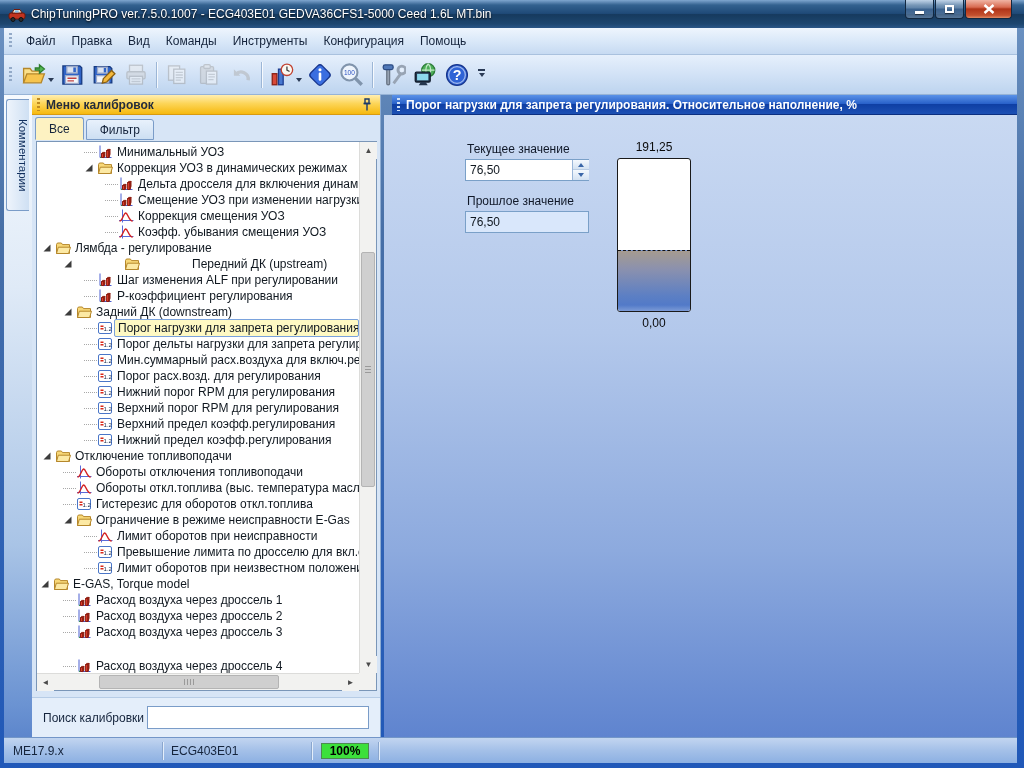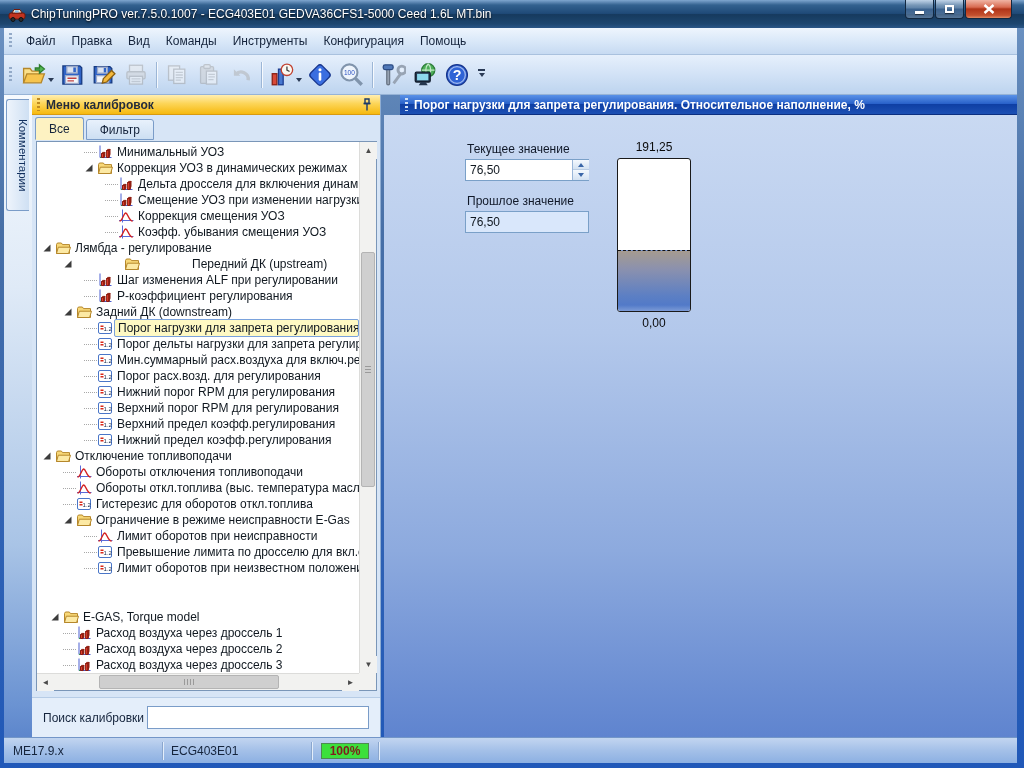--- a/index.html
+++ b/index.html
@@ -96,21 +96,21 @@
   .sb-corner { position:absolute; right:0; bottom:0; width:17px; height:17px; background:#f2f2f0; }
 
   .search-row { position:absolute; left:0; right:0; bottom:0; height:40px; background:#e4eefa;
     border-top:1px solid #b6cce6; display:flex; align-items:center; }
   .search-label { margin-left:11px; color:#15243c; }
   .search-input { position:absolute; left:115px; top:8px; width:222px; height:23px;
     border:1px solid #7a9cc8; background:#fff; padding:0 4px; font:12px "Liberation Sans",sans-serif; }
 
   
   .detail { position:absolute; left:380px; top:0; width:633px; height:642px; }
-  .detail-header { position:absolute; left:16px; top:0; right:0; height:20px;
+  .detail-header { position:absolute; left:8px; top:0; right:0; height:20px;
     background:linear-gradient(180deg,#5a92e8 0%,#2a62ca 45%,#0f3fa4 50%,#1c50b4 100%);
     border-bottom:1px solid #0b2f80; display:flex; align-items:center; }
   .detail-header .grip { background:repeating-linear-gradient(180deg,#cfe0f8 0 2px,transparent 2px 4px); height:13px; }
   .detail-title { font-weight:bold; color:#fff; }
   .detail-body { position:absolute; left:0; top:20px; right:0; bottom:0;
     background:linear-gradient(180deg,#c9d9f2 0%,#b3c8eb 35%,#8daade 70%,#5f84cf 100%); }
 
   .fld-label { position:absolute; color:#101828; }
   .spinner { position:absolute; left:81px; top:44px; width:124px; height:22px; border:1px solid #7aa0c8; background:#fff; }
   .spinner input { position:absolute; left:0; top:0; width:104px; height:20px; border:none; outline:none;
@@ -135,21 +135,21 @@
 
   
   .statusbar { position:absolute; left:4px; top:737px; width:1013px; height:26px;
     background:linear-gradient(180deg,#c2d5f0 0%,#a4c0e8 50%,#8cb0e2 100%);
     border-top:1px solid #7396c8; display:flex; align-items:center; color:#15243c; }
   .sb-cell1 { width:158px; padding-left:9px; }
   .sb-cell2 { width:148px; padding-left:8px; }
   .sb-sep { width:1px; height:18px; background:#8aa6ce; box-shadow:1px 0 0 #e4eefa; }
   .badge-cell { width:66px; display:flex; justify-content:center; }
   .badge { width:48px; height:16px; background:#3ce03c; border:1px solid #4d8a52; text-align:center;
-    line-height:15px; font-weight:bold; color:#7f1d1d; }
+    line-height:15px; font-weight:bold; color:#000000; }
 </style>
 </head>
 <body>
 
 <div class="window">
 
   <div class="titlebar">
     <svg class="app-icon" viewBox="0 0 18 18">
       <rect x="1" y="8" width="16" height="6" rx="2" fill="#c23420" stroke="#701a0c"></rect>
       <path d="M4 8l2-3.5h6L14 8z" fill="#e8e2d0" stroke="#701a0c"></path>
@@ -673,21 +673,21 @@
               <span class="stub"></span>
               <span class="ticon">
                 <svg viewBox="0 0 16 16" width="16" height="16">
                   <rect x="1.5" y="2.5" width="13" height="11" rx="1.5" fill="#fff" stroke="#4a76c8"></rect>
                   <path d="M3.5 6.2h3M3.5 8.8h3" stroke="#d82818" stroke-width="1.4"></path>
                   <text x="10.6" y="11" font-size="6" text-anchor="middle" fill="#203050" font-family="Liberation Sans">1.2</text>
                 </svg>
               </span>
               <span class="tlabel">Лимит оборотов при неизвестном положении п</span>
             </div>
-            <div class="trow" style="padding-left: 13px; margin-top: 33px;">
+            <div class="trow" style="padding-left: 3px;">
               <span class="arrow">
                 <svg width="10" height="10" viewBox="0 0 10 10">
                   <path d="M8.5 1.5v7h-7z" fill="#3c3c3c"></path>
                 </svg>
               </span>
               <span class="ticon">
                 <svg viewBox="0 0 16 16" width="16" height="16">
                   <path d="M1.5 13.5v-9l.9-1.5h4l1.1 1.6h7v8.9z" fill="#f8d878" stroke="#b5872b"></path>
                   <path d="M1.5 13.5l1.8-6.3h12.2l-1.9 6.3z" fill="#fce9a4" stroke="#b5872b"></path>
                 </svg>

